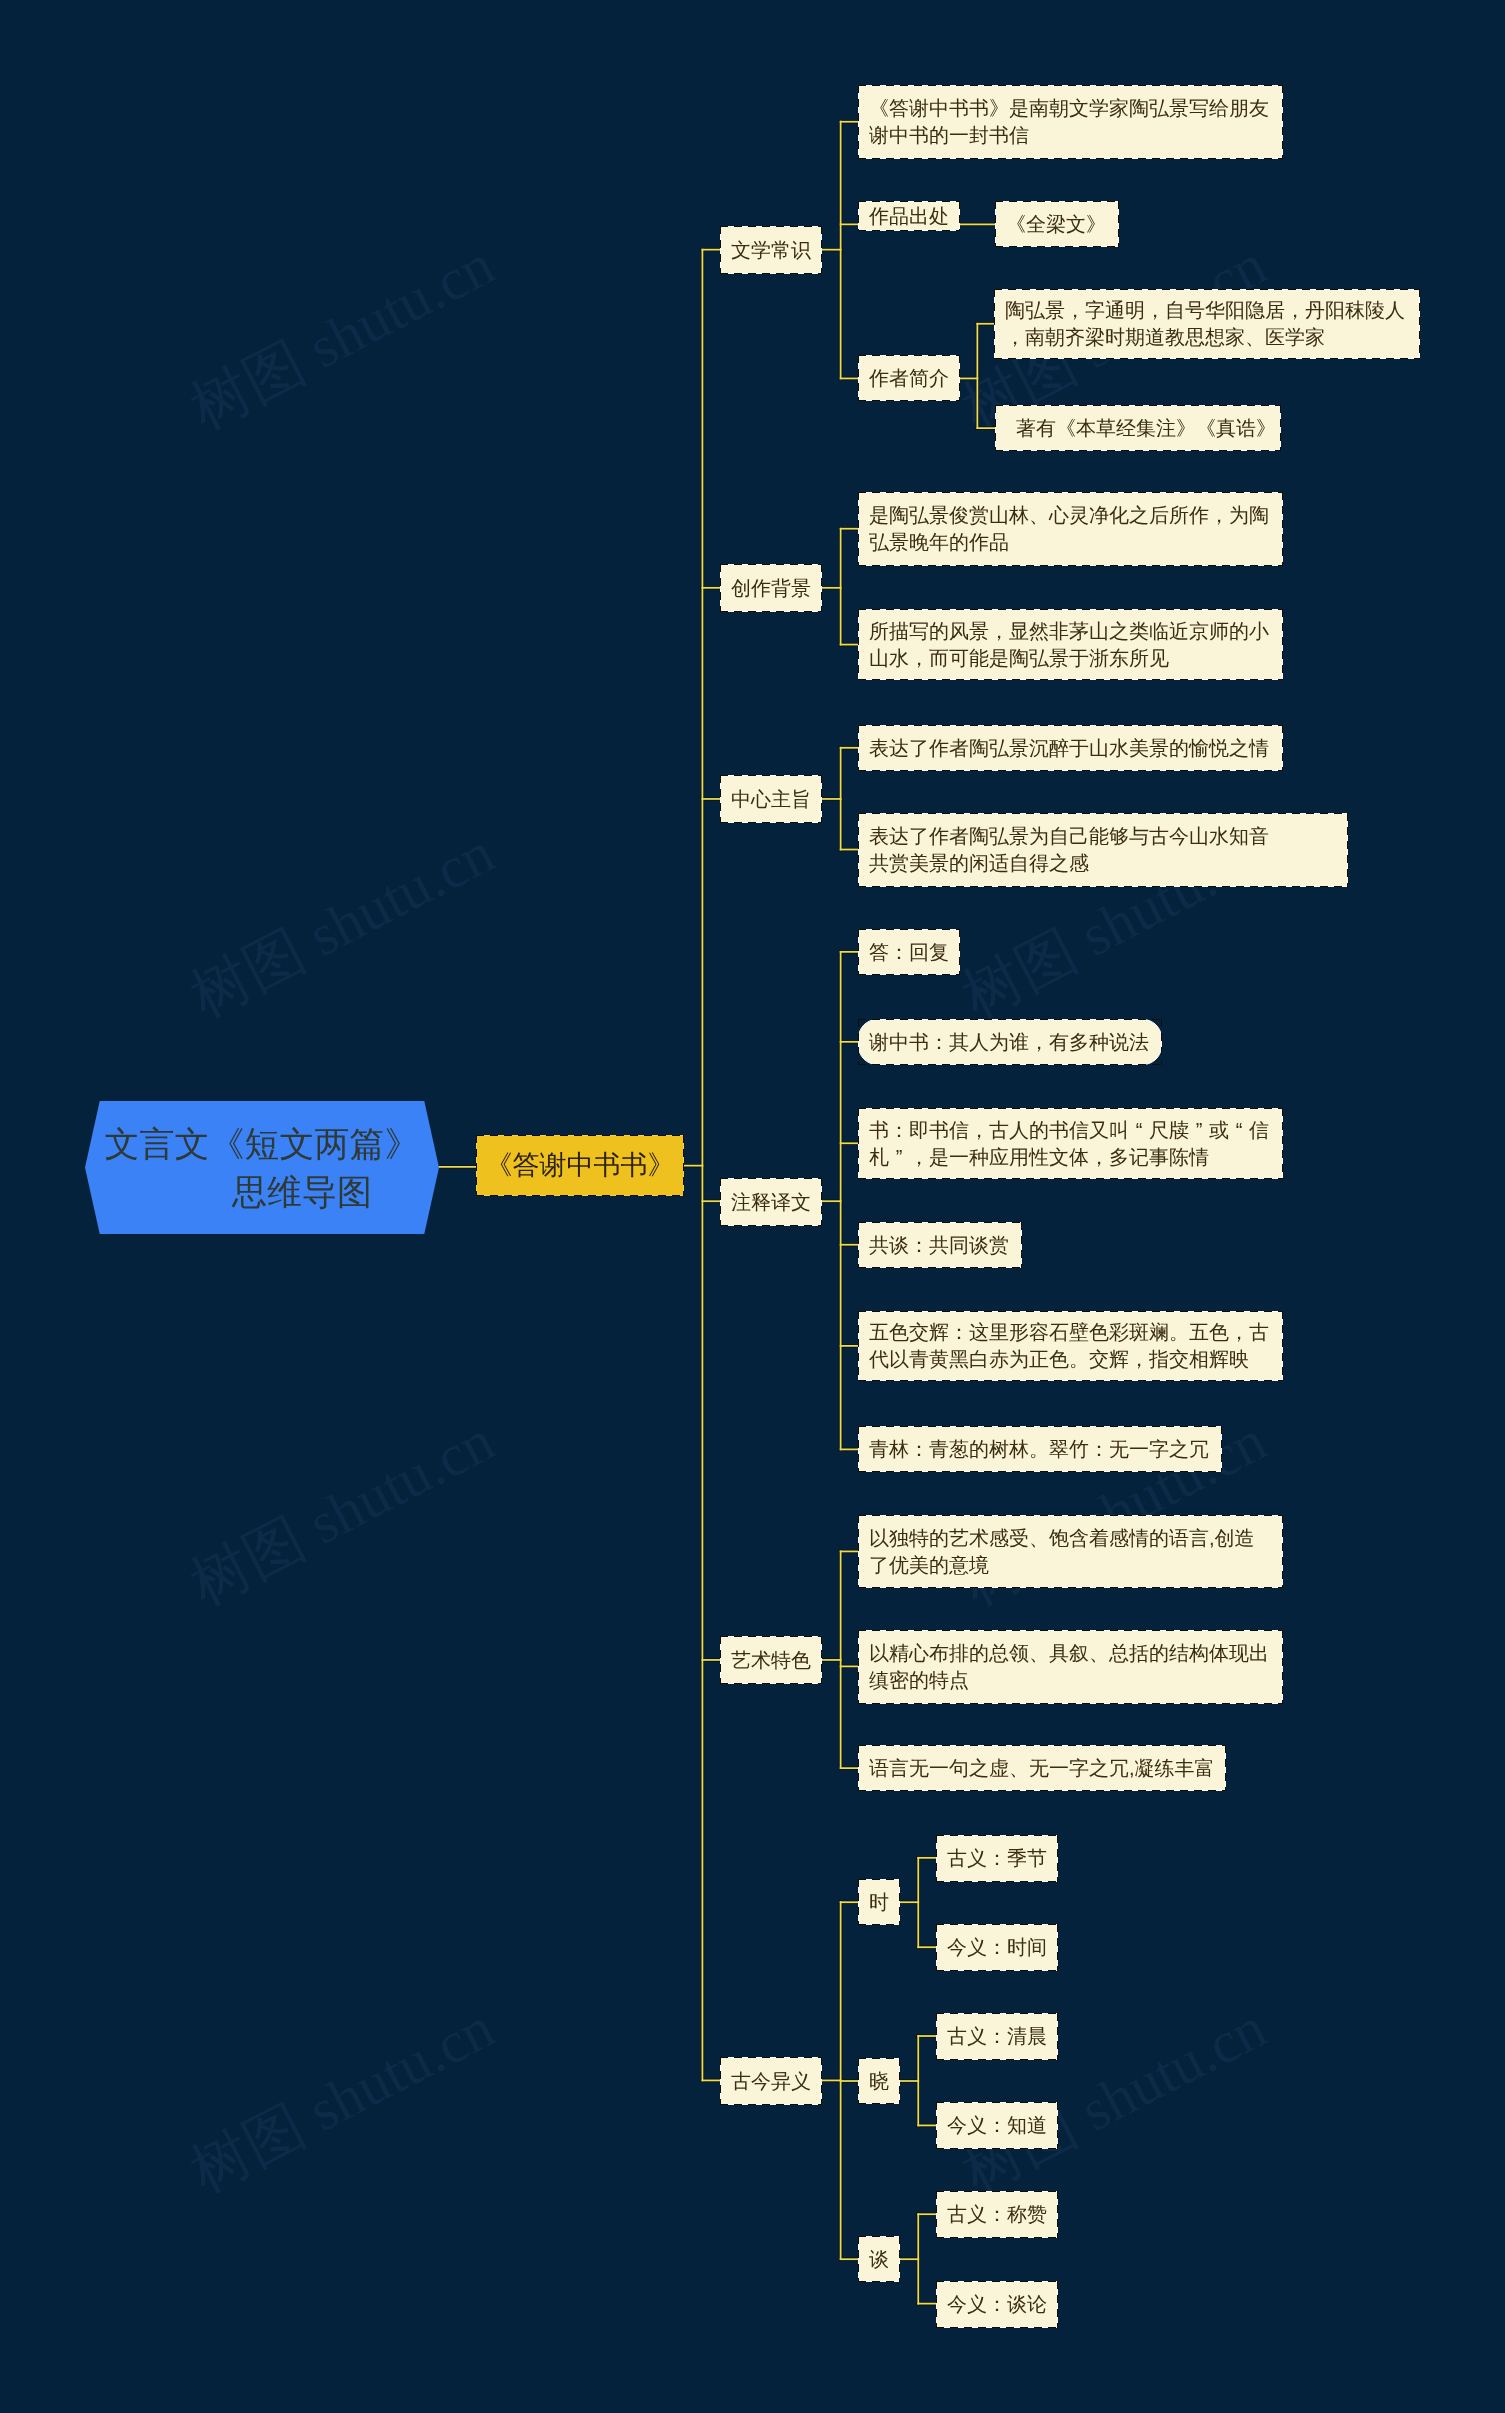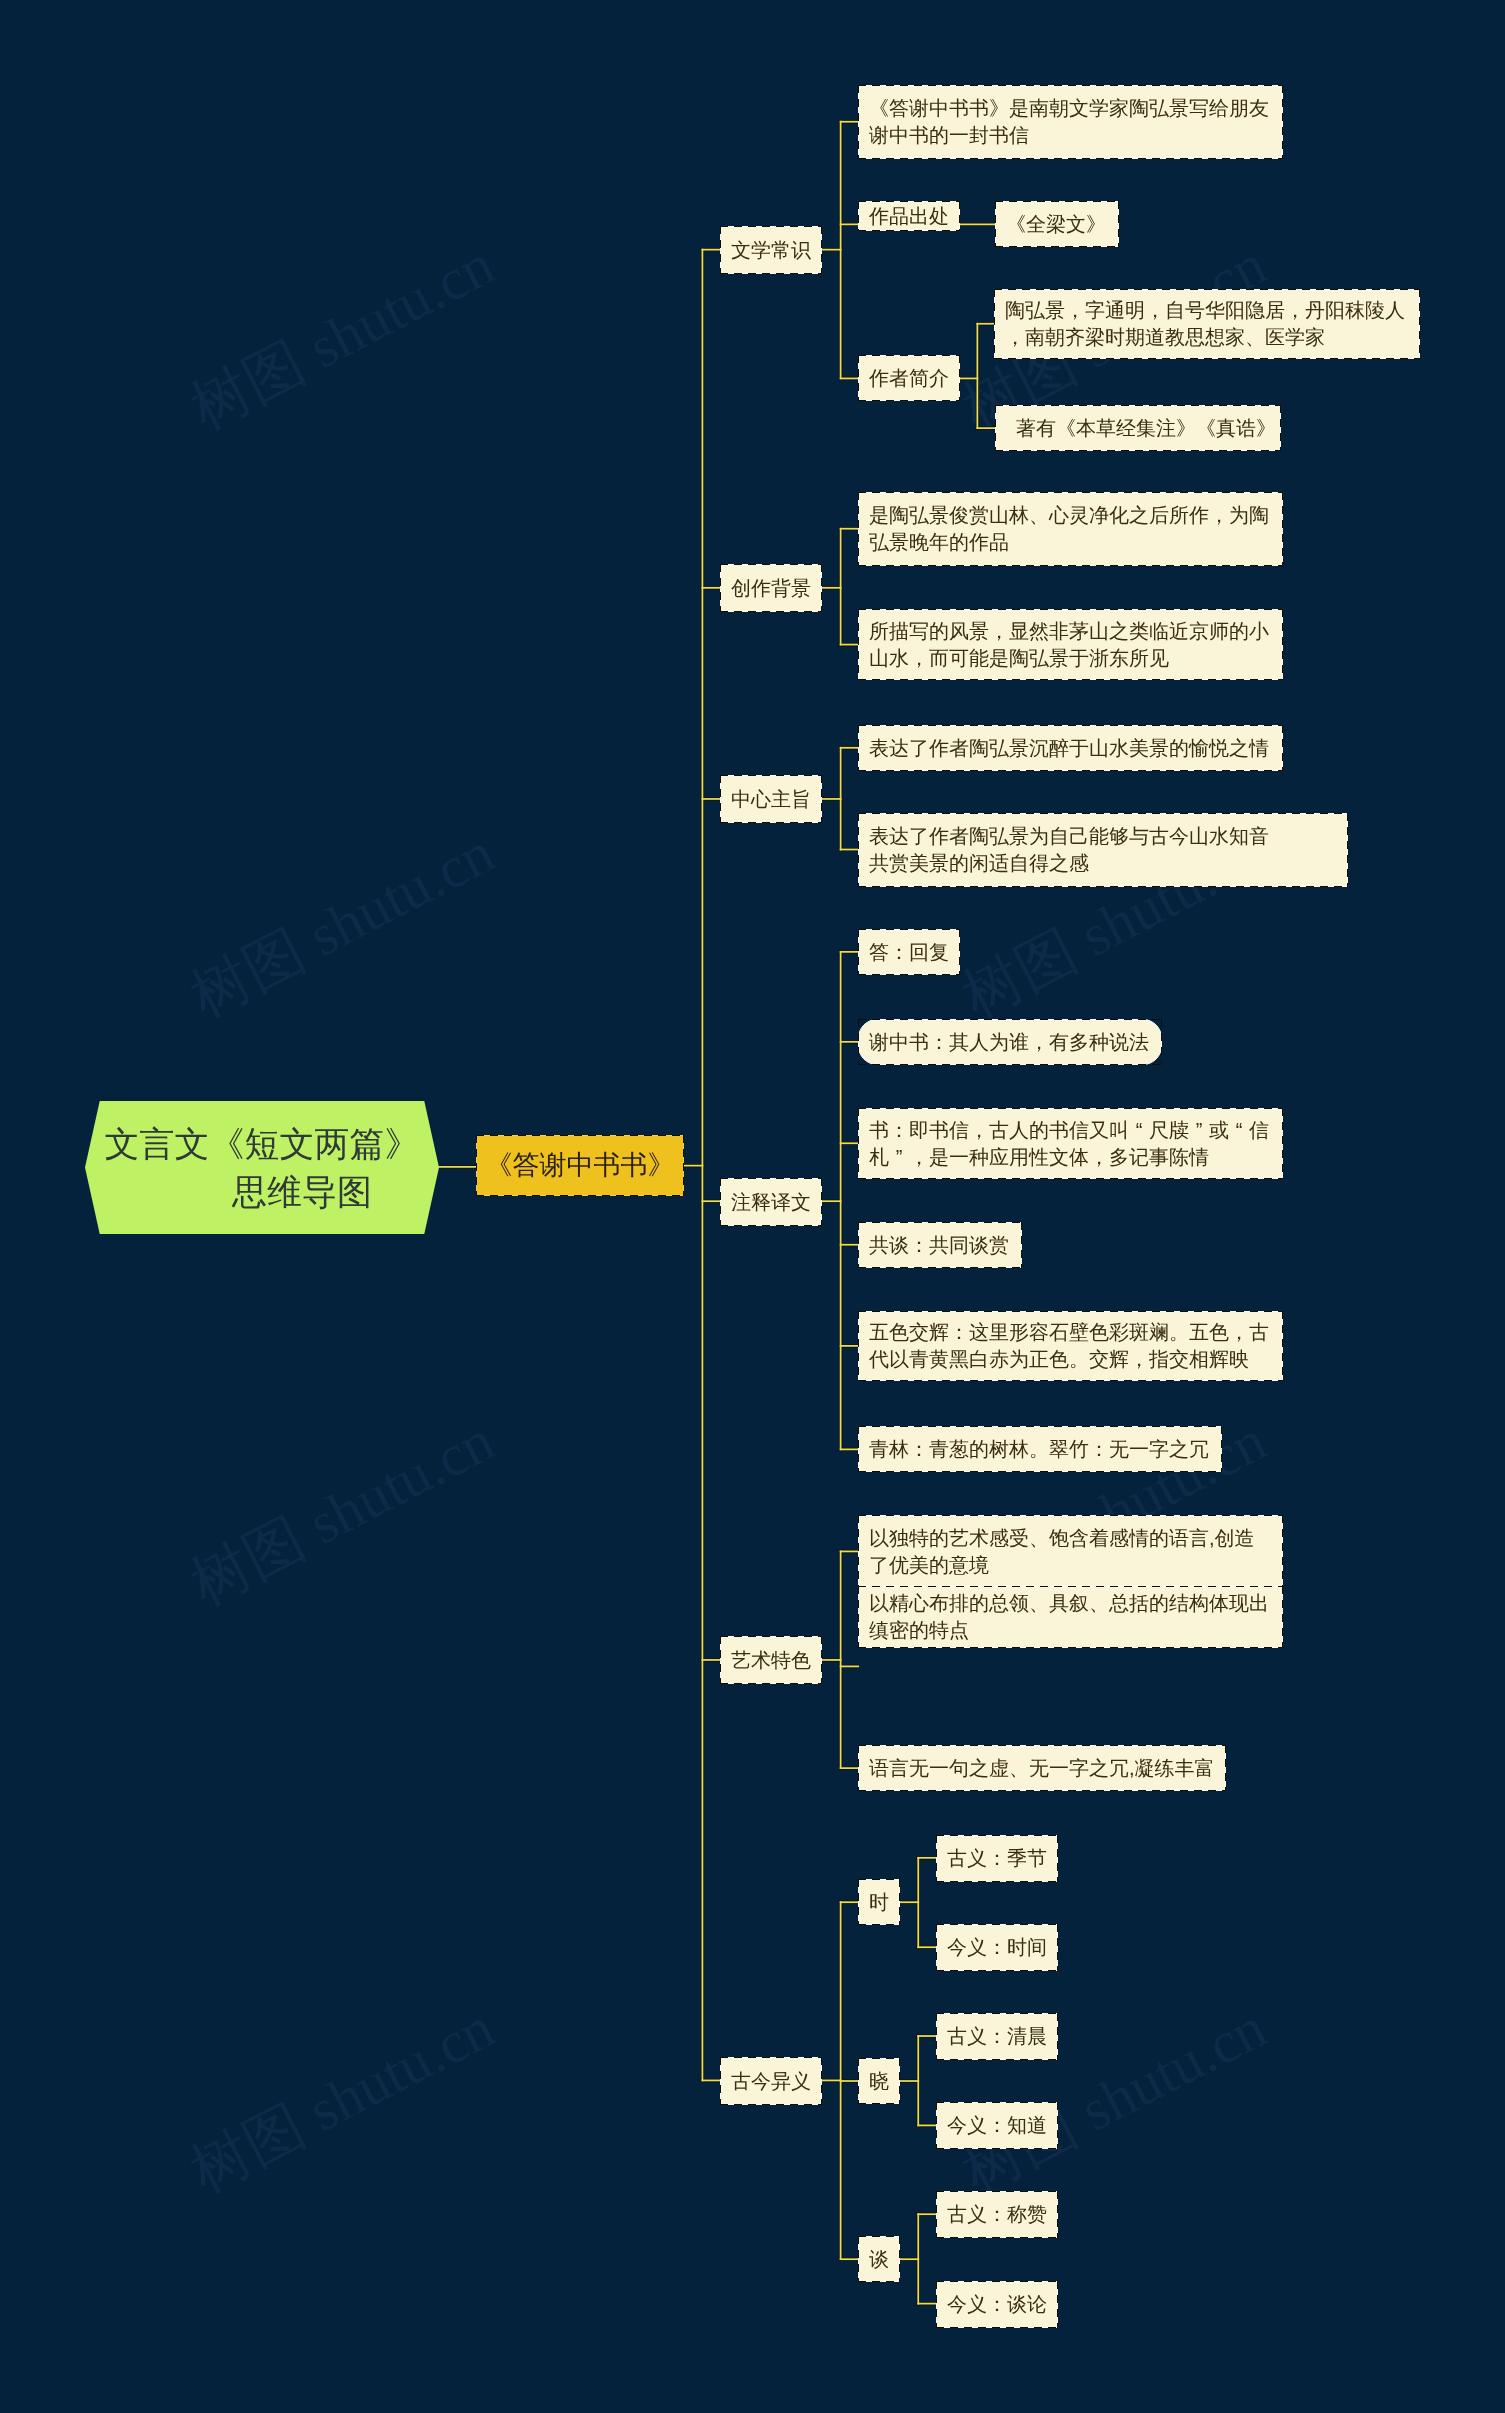--- a/index.html
+++ b/index.html
@@ -28,21 +28,21 @@
         pointer-events:none;
         background-image:
           repeating-linear-gradient(90deg,#100D06 0 7.6px,transparent 7.6px 14px),
           repeating-linear-gradient(90deg,#100D06 0 7.6px,transparent 7.6px 14px),
           repeating-linear-gradient(180deg,#100D06 0 7.6px,transparent 7.6px 14px),
           repeating-linear-gradient(180deg,#100D06 0 7.6px,transparent 7.6px 14px);
         background-size:100% 1.2px,100% 1.2px,1.2px 100%,1.2px 100%;
         background-position:0 0,0 100%,0 0,100% 0;
         background-repeat:no-repeat;}
   .node.root{
-        background:#bef264;border:0;padding:0;
+        background:#3b82f6;border:0;padding:0;
         display:flex;align-items:center;justify-content:center;
         text-align:center;color:#2F3A36;
         font-size:35px;line-height:48px;
         clip-path:polygon(0% 50%, 4.16% 0%, 95.84% 0%, 100% 50%, 95.84% 100%, 4.16% 100%);}
   .node.root::before{display:none;}
   .node.root .rl{display:block;white-space:pre;}
   .node.root .rl2{margin-left:80px;}
   .node.topic{background:#EFC11E;color:#2B2114;border-color:#F6D24A;
         justify-content:center;text-align:center;font-size:27px;line-height:35px;}
   .fw{display:inline-block;width:1em;text-align:center;vertical-align:baseline;}
@@ -209,21 +209,21 @@
       <div class="node" style="left: 858px; top: 929px; width: 102px; height: 46px;">答：回复</div>
       <div class="node" style="left: 858px; top: 1019px; width: 304px; height: 46px; border-radius: 19px;">谢中书：其人为谁，有多种说法</div>
       <div class="node" style="left: 858px; top: 1108px; width: 425px; height: 71px;"><span class="tbox">书：即书信，古人的书信又叫<span class="fw">“</span>尺牍<span class="fw">”</span>或<span class="fw">“</span>信
 札<span class="fw">”</span>，是一种应用性文体，多记事陈情</span></div>
       <div class="node" style="left: 858px; top: 1222px; width: 164px; height: 46px;">共谈：共同谈赏</div>
       <div class="node" style="left: 858px; top: 1311px; width: 425px; height: 70px;">五色交辉：这里形容石壁色彩斑斓。五色，古
 代以青黄黑白赤为正色。交辉，指交相辉映</div>
       <div class="node" style="left: 858px; top: 1426px; width: 364px; height: 46px;">青林：青葱的树林。翠竹：无一字之冗</div>
       <div class="node" style="left: 858px; top: 1515px; width: 425px; height: 73px;">以独特的艺术感受、饱含着感情的语言,创造
 了优美的意境</div>
-      <div class="node" style="left: 858px; top: 1586px; width: 425px; height: 62px;">以精心布排的总领、具叙、总括的结构体现出
+      <div class="node" style="left: 858px; top: 1630px; width: 425px; height: 74px;">以精心布排的总领、具叙、总括的结构体现出
 缜密的特点</div>
       <div class="node" style="left: 858px; top: 1745px; width: 368px; height: 46px;">语言无一句之虚、无一字之冗,凝练丰富</div>
       <div class="node" style="left: 858px; top: 1879px; width: 42px; height: 46px;">时</div>
       <div class="node" style="left: 936px; top: 1835px; width: 122px; height: 47px;">古义：季节</div>
       <div class="node" style="left: 936px; top: 1924px; width: 122px; height: 47px;">今义：时间</div>
       <div class="node" style="left: 858px; top: 2058px; width: 42px; height: 46px;">晓</div>
       <div class="node" style="left: 936px; top: 2013px; width: 122px; height: 47px;">古义：清晨</div>
       <div class="node" style="left: 936px; top: 2102px; width: 122px; height: 47px;">今义：知道</div>
       <div class="node" style="left: 858px; top: 2236px; width: 42px; height: 46px;">谈</div>
       <div class="node" style="left: 936px; top: 2191px; width: 122px; height: 47px;">古义：称赞</div>

